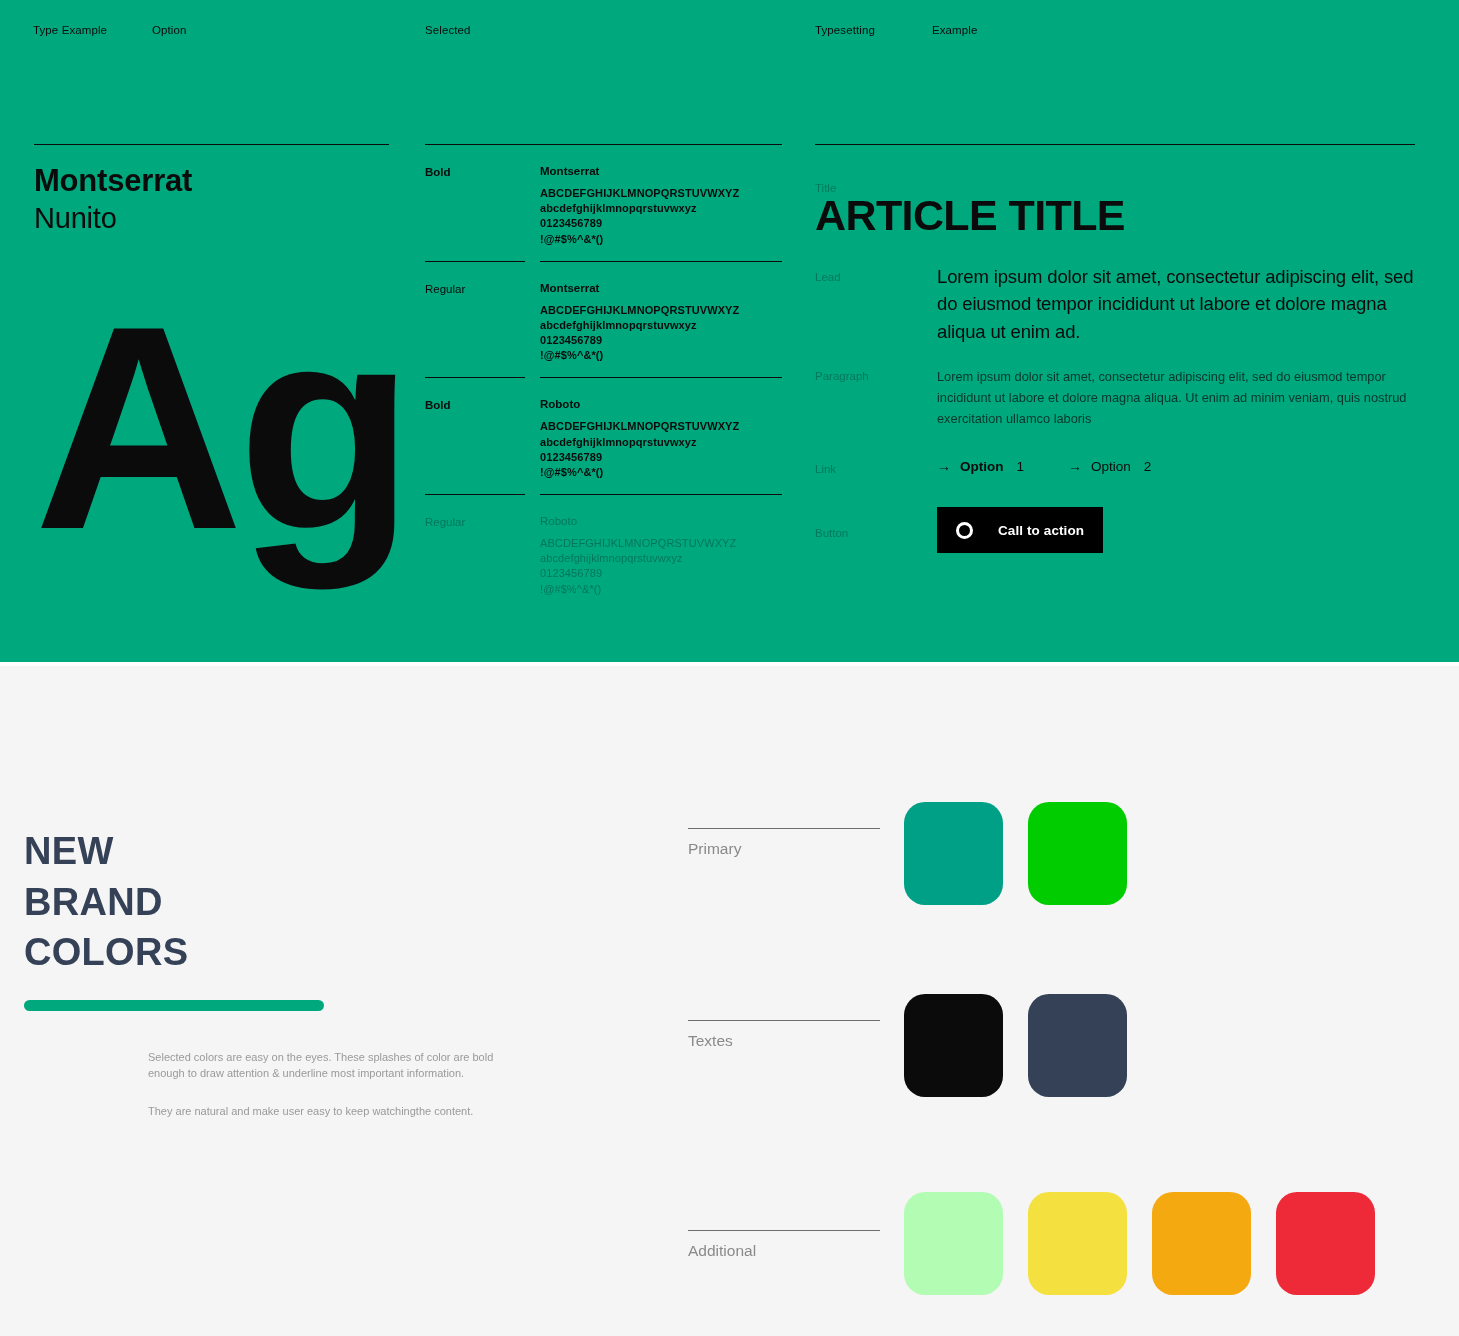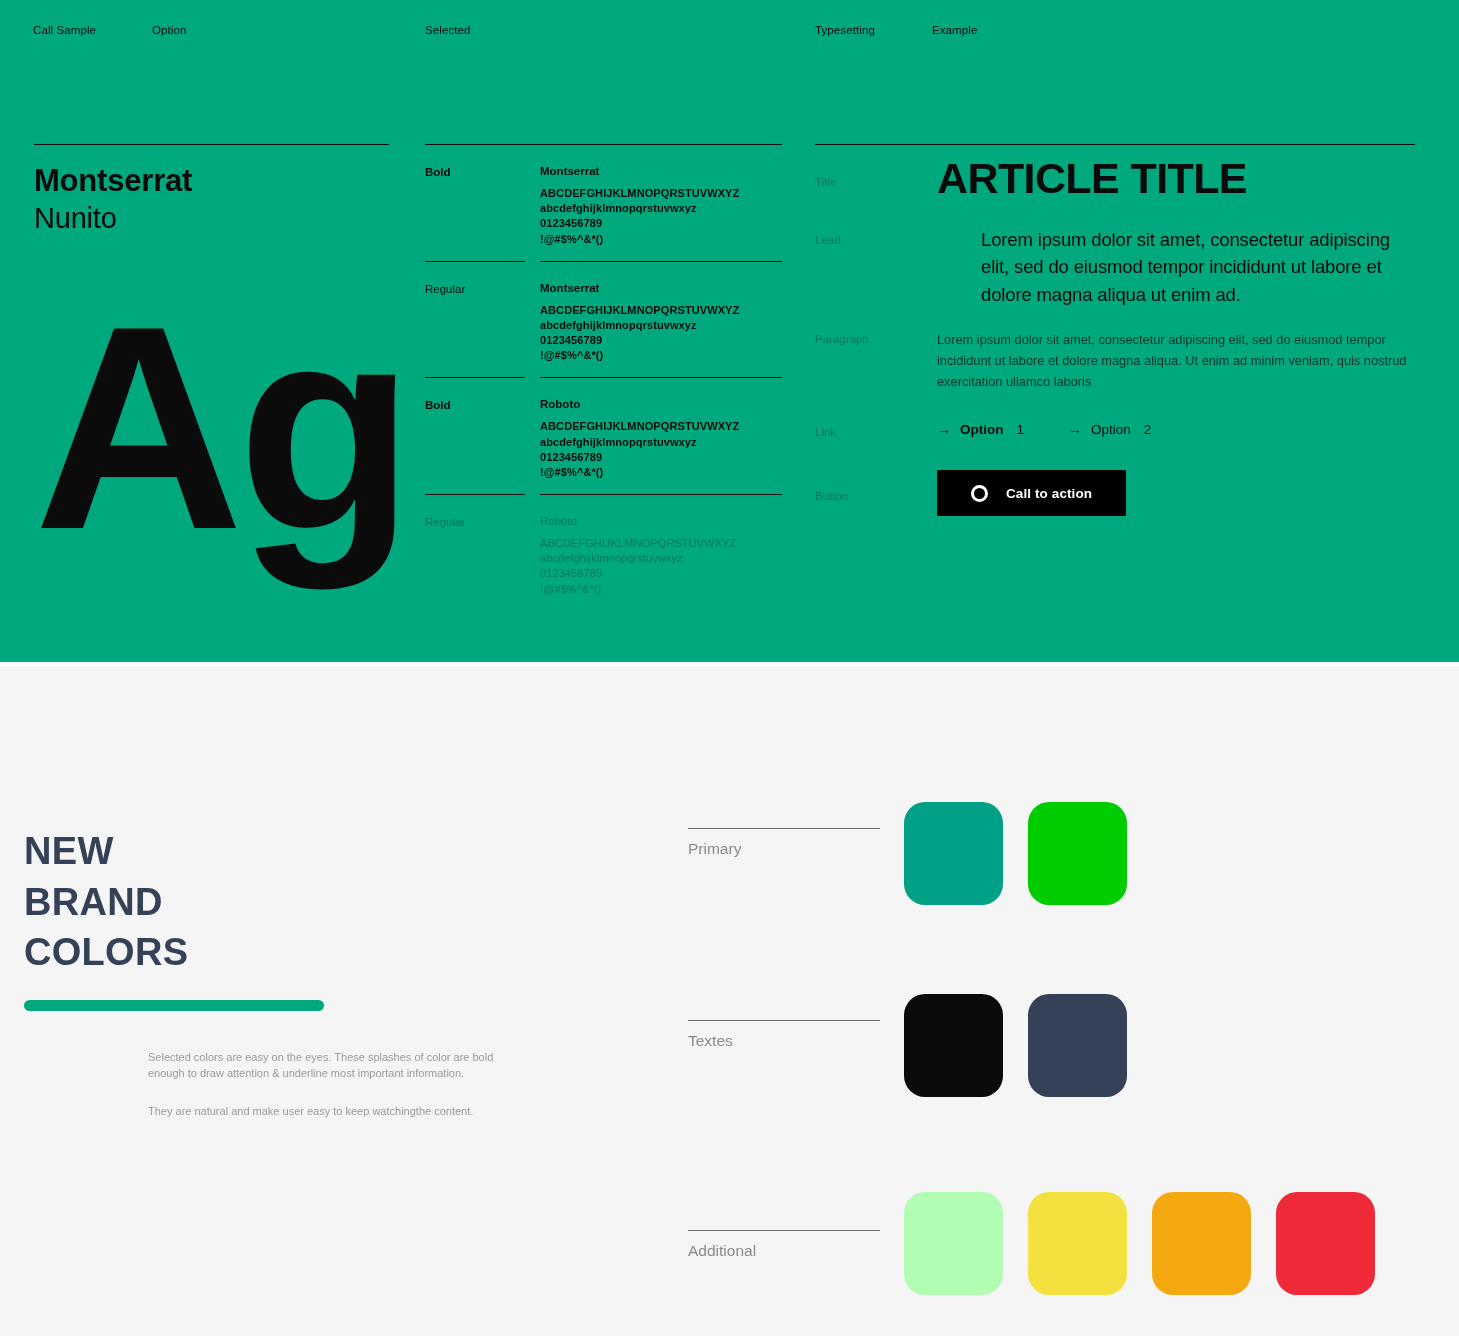--- a/index.html
+++ b/index.html
@@ -150,31 +150,31 @@
   }
   .ts-label {
     width:122px;
     flex:none;
     font-size:11.5px;
     color:rgba(11,11,11,.30);
     padding-top:6px;
   }
   .ts-body { flex:1; }
 
-  .ts-row.r-title { margin-top:12px; }
+  .ts-row.r-title { margin-top:18px;flex-direction:column; }
   .article-title {
     font-size:43px;
     font-weight:bold;
     color:#0b0b0b;
     letter-spacing:-0.6px;
     line-height:1;
   }
   .ts-row.r-title .ts-label { padding-top:19px; }
 
-  .ts-row.r-lead { margin-top:26px;gap:44px; }
+  .ts-row.r-lead { margin-top:26px; }
   .lead-text {
     font-size:18.5px;
     color:#0b0b0b;
     line-height:1.48;
     letter-spacing:-0.15px;
   }
   .ts-row.r-lead .ts-label { padding-top:8px; }
 
   .ts-row.r-para { margin-top:22px; }
   .para-text {
@@ -196,24 +196,24 @@
   }
   .link-arrow { font-size:14px; line-height:1; }
   .link-item .lk-strong { font-weight:bold; }
   .link-item .lk-num { font-weight:normal; margin-left:4px; }
   .link-item.plain .lk-strong { font-weight:normal; }
 
   .ts-row.r-button { margin-top:32px; align-items:center; }
   .cta-button {
     display:inline-flex;
     align-items:center;
-    gap:18px;
+    gap:25px;
     background:#000000;
     color:#ffffff;
-    padding:0 34px;
+    padding:0 19px;
     height:46px;
     border:none;
     cursor:pointer;
     font-family:inherit;
   }
   .cta-ring {
     width:17px; height:17px;
     border:3px solid #ffffff;
     border-radius:50%;
     flex:none;
@@ -309,21 +309,21 @@
   .swatch-row.r-textes .swatches { top:62px; }
   .swatch-row.r-additional .row-label-wrap { top:90px; }
   .swatch-row.r-additional .swatches { top:52px; }
 </style>
 </head>
 <body>
 
 <section class="type-section">
 
   <div class="topbar">
-    <span class="tb-label tb-0">Call Sample</span>
+    <span class="tb-label tb-0">Type Example</span>
     <span class="tb-label tb-1">Option</span>
     <span class="tb-label tb-2">Selected</span>
     <span class="tb-label tb-3">Typesetting</span>
     <span class="tb-label tb-4">Example</span>
   </div>
 
   <div class="col-fonts">
     <div class="rule"></div>
     <div class="font-primary">Montserrat</div>
     <div class="font-secondary">Nunito</div>

